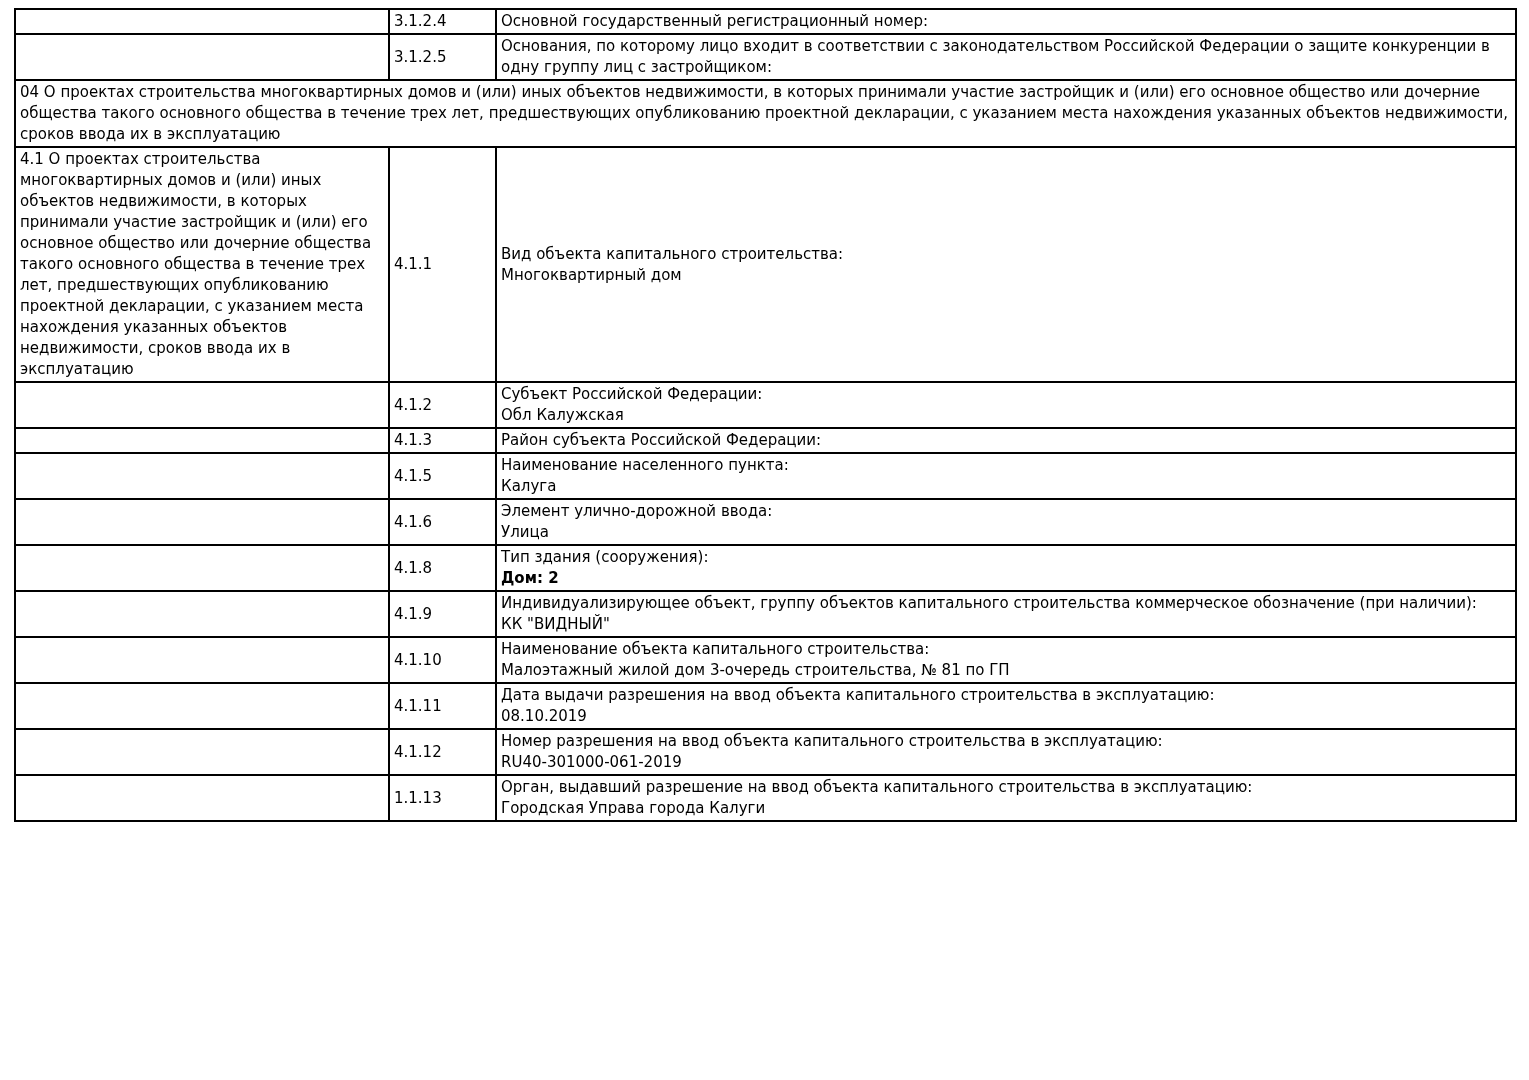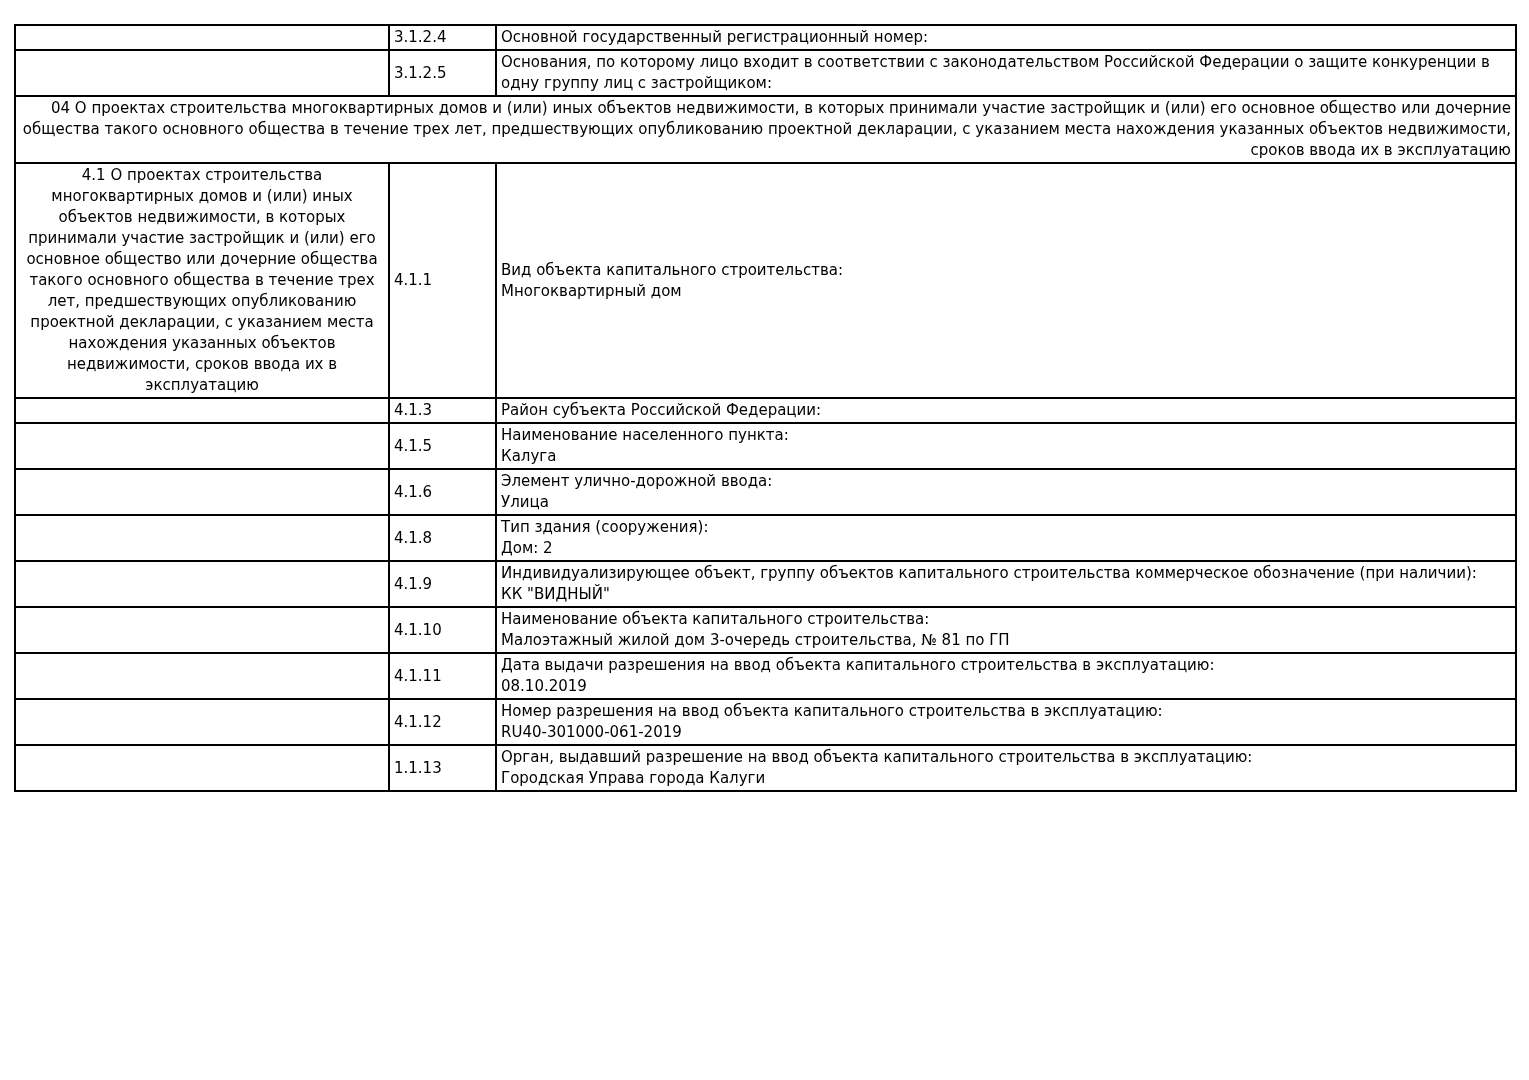--- a/index.html
+++ b/index.html
@@ -15,45 +15,42 @@
     line-height: 21px;
     color: #000000;
   }
   .page {
     padding: 8px 14px;
   }
   table.decl {
     border-collapse: collapse;
     table-layout: fixed;
     width: 1501px;
-    margin-top: 16px;
   }
   table.decl td {
     border: 2px solid #000000;
     padding: 1px 4px;
     vertical-align: middle;
     overflow: hidden;
     word-wrap: break-word;
   }
   col.c1 { width: 374px; }
   col.c2 { width: 107px; }
   col.c3 { width: 1020px; }
   td.group-cell {
     vertical-align: top;
-    text-align: center;
   }
   td.section-cell {
     vertical-align: top;
-    text-align: right;
   }
   .val {
     font-weight: normal;
   }
   .val-plain {
-    font-weight: normal;
+    font-weight: bold;
   }
   .val:empty, .val-plain:empty { display: none; }
   td.code-cell { }
 </style>
 </head>
 <body>
 
 <div class="page">
   <table class="decl">
     <colgroup>
@@ -86,20 +83,28 @@
 
       <tr>
         <td class="group-cell">4.1 О проектах строительства многоквартирных домов и (или) иных объектов недвижимости, в которых принимали участие застройщик и (или) его основное общество или дочерние общества такого основного общества в течение трех лет, предшествующих опубликованию проектной декларации, с указанием места нахождения указанных объектов недвижимости, сроков ввода их в эксплуатацию</td>
         <td class="code-cell">4.1.1</td>
         <td>
           <div>Вид объекта капитального строительства:</div>
           <div class="val">Многоквартирный дом</div>
         </td>
       </tr>
 
+      <tr>
+        <td class="group-cell"></td>
+        <td class="code-cell">4.1.2</td>
+        <td>
+          <div>Субъект Российской Федерации:</div>
+          <div class="val">Обл Калужская</div>
+        </td>
+      </tr>
       <tr>
         <td class="group-cell"></td>
         <td class="code-cell">4.1.3</td>
         <td>
           <div>Район субъекта Российской Федерации:</div>
 
         </td>
       </tr>
       <tr>
         <td class="group-cell"></td>

